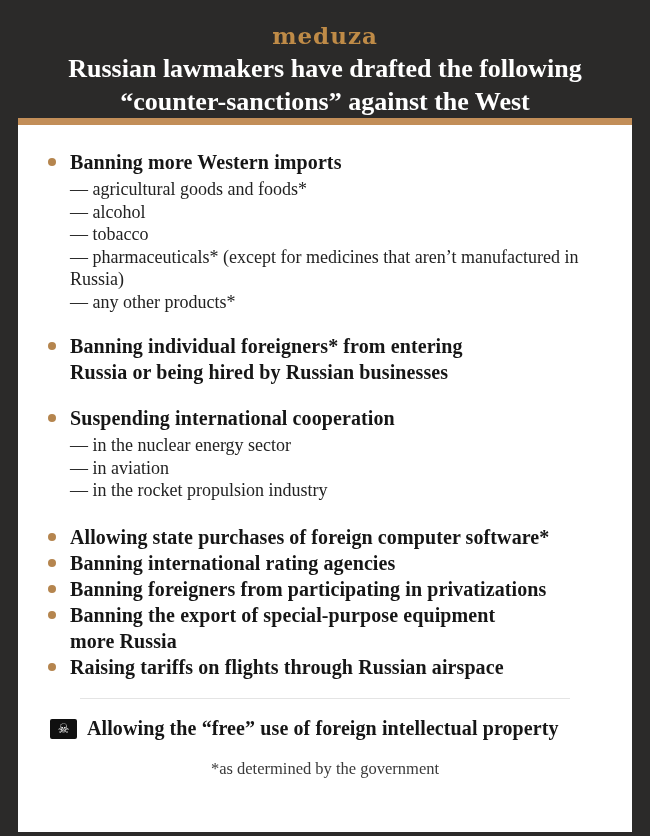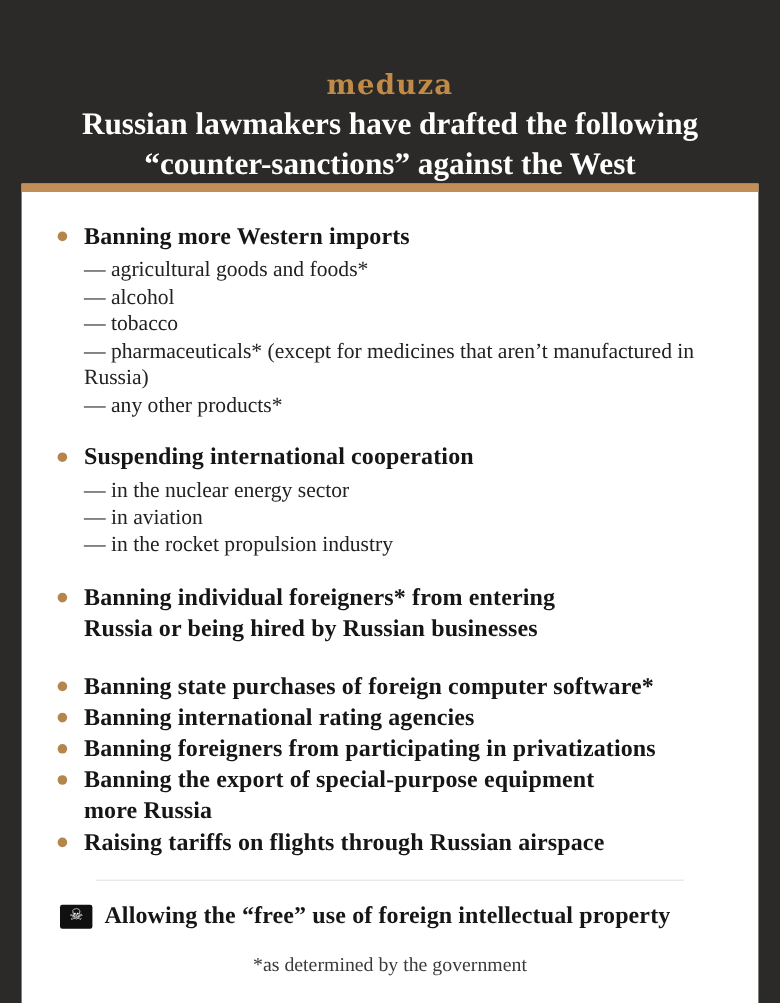--- a/index.html
+++ b/index.html
@@ -1,21 +1,21 @@
 <!DOCTYPE html>
 <html><head>
 <meta charset="utf-8">
 <style>
   html, body { margin:0; padding:0; }
   body {
     width:650px; height:836px; overflow:hidden;
     background:#2b2a29;
     font-family:"Liberation Serif", serif;
   }
-  .header { text-align:center; padding-top:9px;margin-top:48px; }
+  .header { text-align:center; padding-top:22px; }
   .logo {
     display:inline-block; color:#bf8b47; font-size:23px; font-weight:700;
     letter-spacing:1px; font-family:"DejaVu Serif", serif;
   }
   .title { color:#ffffff; font-size:26px; font-weight:700; line-height:33px; margin-top:3px; }
   .card {
     margin:0 18px; background:#ffffff; border-top:7px solid #c28e58;
     height:714px; box-sizing:border-box; padding:12px 30px 12px 30px;
   }
   .item { display:flex; }
@@ -69,41 +69,41 @@
         <div class="sub">— tobacco</div>
         <div class="sub">— pharmaceuticals* (except for medicines that aren’t manufactured in Russia)</div>
         <div class="sub">— any other products*</div>
       </div>
     </div>
   </div>
 
   <div class="item mt20">
     <span class="dot"></span>
     <div class="itext">
+      <div class="heading-line">Banning individual foreigners* from entering</div>
+      <div class="heading-line">Russia or being hired by Russian businesses</div>
+    </div>
+  </div>
+
+  <div class="item mt20">
+    <span class="dot"></span>
+    <div class="itext">
       <div class="heading-line">Suspending international cooperation</div>
       <div class="subs">
         <div class="sub">— in the nuclear energy sector</div>
         <div class="sub">— in aviation</div>
         <div class="sub">— in the rocket propulsion industry</div>
       </div>
     </div>
   </div>
 
-  <div class="item mt20">
-    <span class="dot"></span>
-    <div class="itext">
-      <div class="heading-line">Banning individual foreigners* from entering</div>
-      <div class="heading-line">Russia or being hired by Russian businesses</div>
-    </div>
-  </div>
-
   <div class="item mt22">
     <span class="dot"></span>
     <div class="itext">
-      <div class="heading-line">Banning state purchases of foreign computer software*</div>
+      <div class="heading-line">Allowing state purchases of foreign computer software*</div>
     </div>
   </div>
 
   <div class="item mt14">
     <span class="dot"></span>
     <div class="itext">
       <div class="heading-line">Banning international rating agencies</div>
     </div>
   </div>
 

